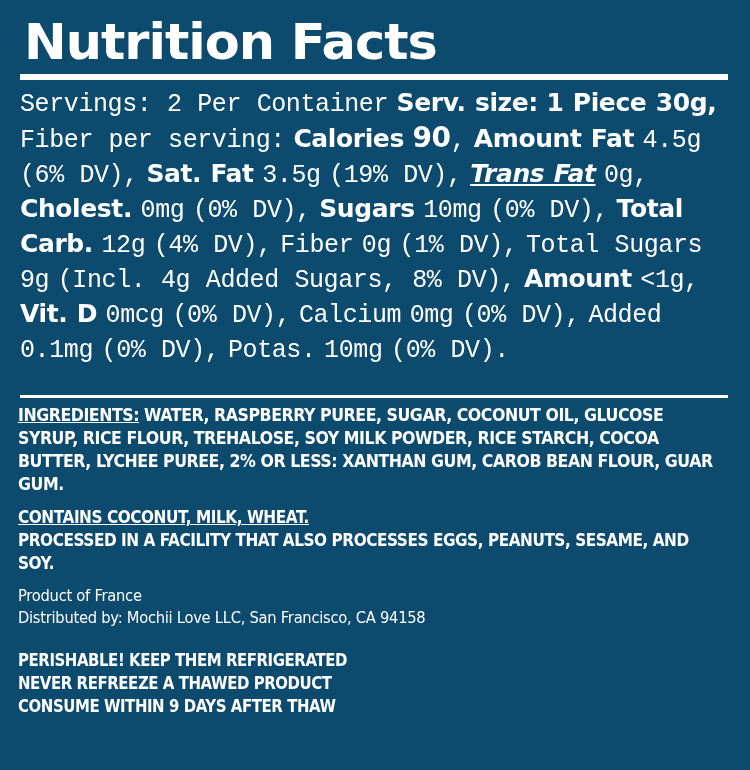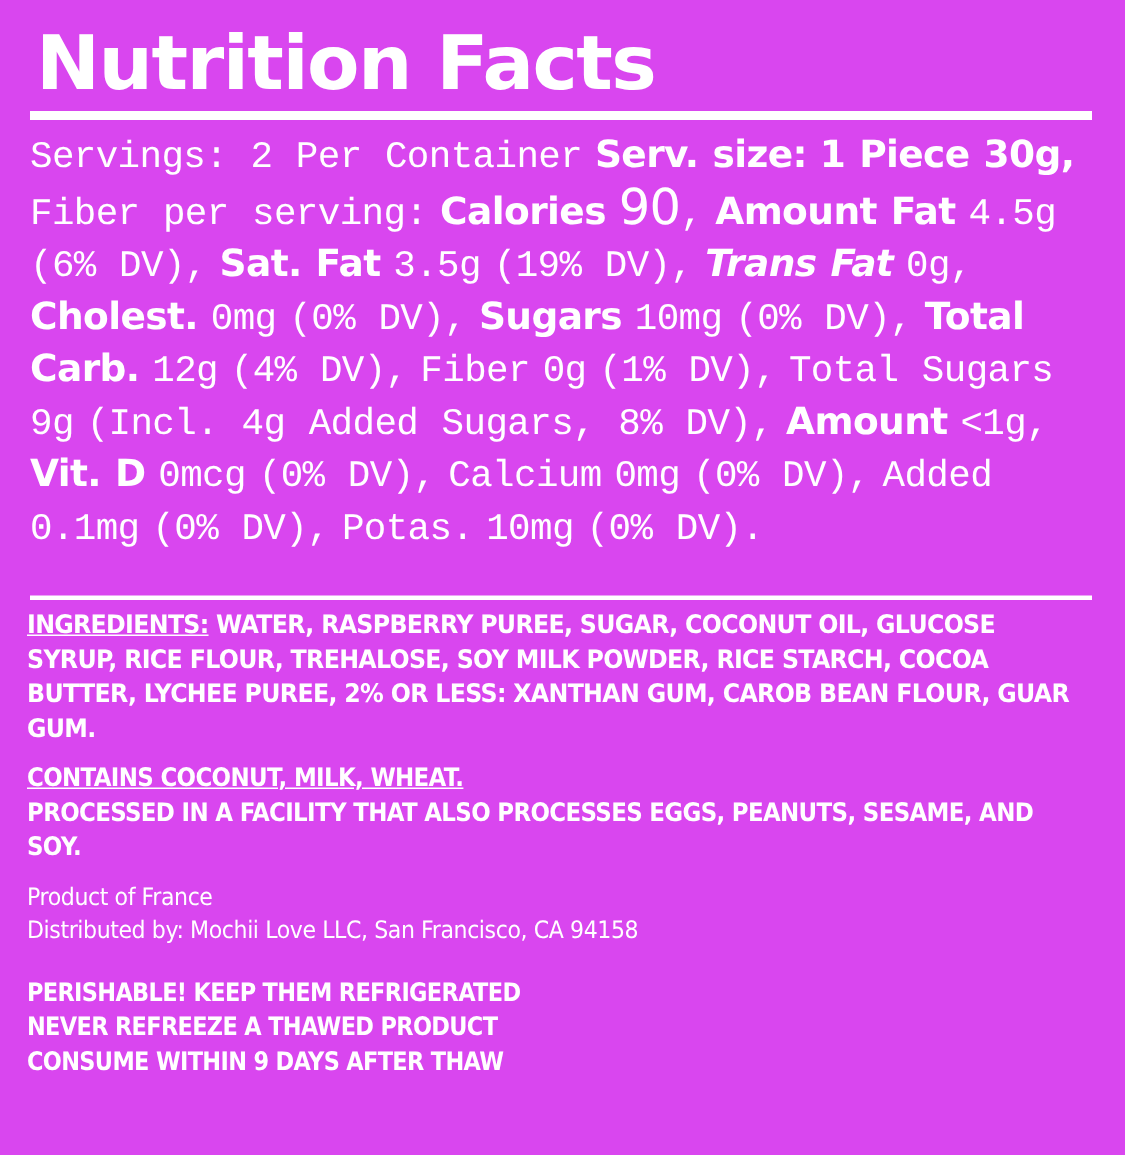--- a/index.html
+++ b/index.html
@@ -11,21 +11,21 @@
     width: 750px;
     height: 770px;
     overflow: hidden;
     font-family: "Liberation Sans", sans-serif;
     color: #ffffff;
   }
   .label {
     position: relative;
     width: 750px;
     height: 770px;
-    background: #d946ef;
+    background: #0c4a6e;
     box-sizing: border-box;
     padding: 10px 16px 0 14px;
   }
   
   .nf-title {
     font-family: "DejaVu Sans", sans-serif;
     font-weight: bold;
     font-size: 50px;
     line-height: 56px;
     letter-spacing: -1px;
@@ -51,26 +51,27 @@
     font-size: 25px;
     line-height: 33px;
     letter-spacing: -0.4px;
     word-spacing: 1px;
   }
   .nf-body .b {
     font-weight: bold;
     margin-top: 16px;
   }
   .nf-body .big {
-    font-weight: normal;
-    font-size: 33px;
+    font-weight: bold;
+    font-size: 28px;
   }
   .nf-body .it {
     font-style: italic;
     font-weight: bold;
+    text-decoration: underline;
   }
   .nf-body .reg {
     font-weight: normal;
     font-family: Liberation Mono, monospace;
   }
   
   .lower {
     margin: 6px 4px 0 4px;
   }
   .ing {

